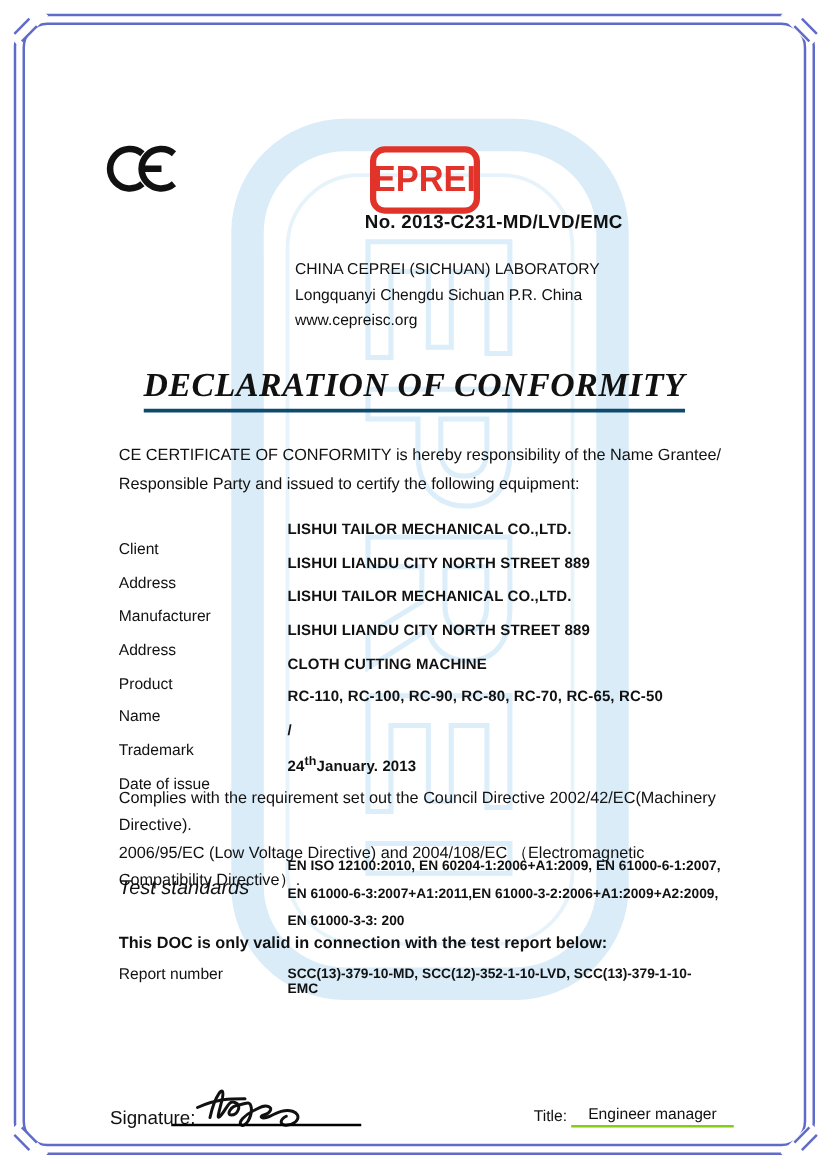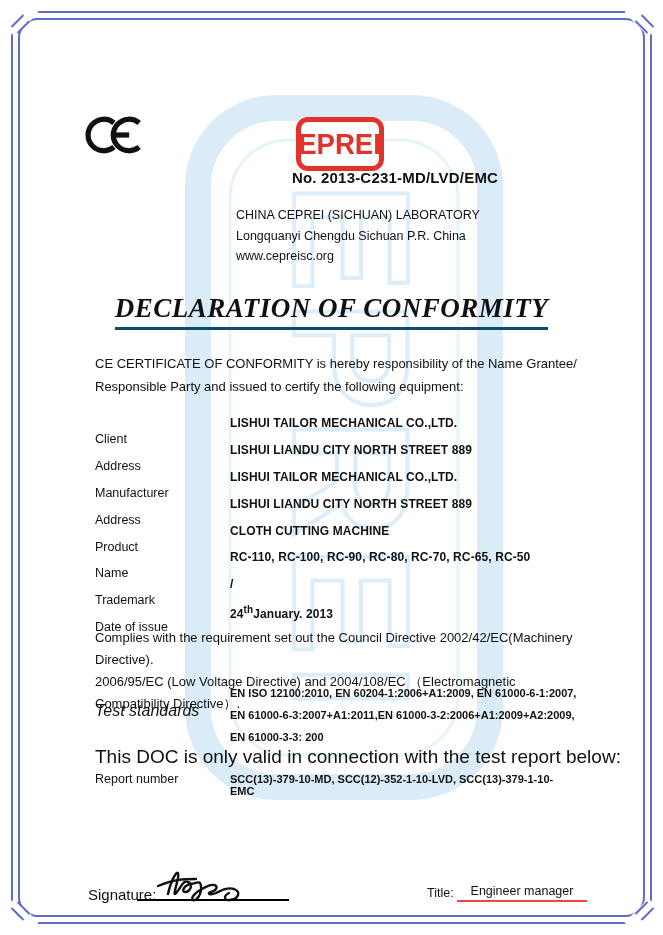--- a/index.html
+++ b/index.html
@@ -38,30 +38,30 @@
   }
   .intro { position:absolute; left:95px; top:352px; width:490px; font-size:13px; line-height:23px; }
   .fields { position:absolute; left:95px; top:416px; width:490px; }
   .frow { display:flex; height:26.9px; align-items:flex-start; }
   .frow .lbl { width:135px; font-size:12.5px; flex:none;margin-top:16px; }
   .frow .val { font-weight:bold; font-size:12px; letter-spacing:.1px; }
   sup { font-size:10px; }
   .compliance { position:absolute; left:95px; top:627px; width:495px; font-size:13px; line-height:22px; }
   .standards-label { position:absolute; left:95px; top:702px; font-size:16px;font-style:italic; }
   .standards { position:absolute; left:230px; top:682px; width:360px; font-weight:bold; font-size:11px; line-height:22px; letter-spacing:0; }
-  .validity { position:absolute; left:95px; top:746px; font-size:19px; }
+  .validity { position:absolute; left:95px; top:746px; font-size:13px;font-weight:bold; }
   .report-label { position:absolute; left:95px; top:772px; font-size:12.5px; }
   .report-value { position:absolute; left:230px; top:773px; width:345px; font-weight:bold; font-size:11px; }
   .sig-label { position:absolute; left:88px; top:886px; font-size:15px; }
   .sig-line { position:absolute; left:137px; top:899px; width:152px; height:2px; background:#000; }
   .sig-svg { position:absolute; left:150px; top:858px; }
   .title-label { position:absolute; left:427px; top:886px; font-size:12.5px; }
   .title-value {
     position:absolute; left:457px; top:884px; width:130px; text-align:center;
-    font-size:12.5px; border-bottom:2px solid #ef4444; padding-bottom:2px;
+    font-size:12.5px; border-bottom:2px solid #84cc16; padding-bottom:2px;
   }
 </style>
 </head>
 <body>
 
 <div class="page">
 
   <svg class="watermark" width="400" height="780" viewBox="0 0 400 780">
     <rect x="48" y="28" width="292" height="679" rx="78" fill="none" stroke="#d9ecf8" stroke-width="26"></rect>
     <rect x="80" y="60" width="228" height="615" rx="58" fill="none" stroke="#e6f3fb" stroke-width="3"></rect>

